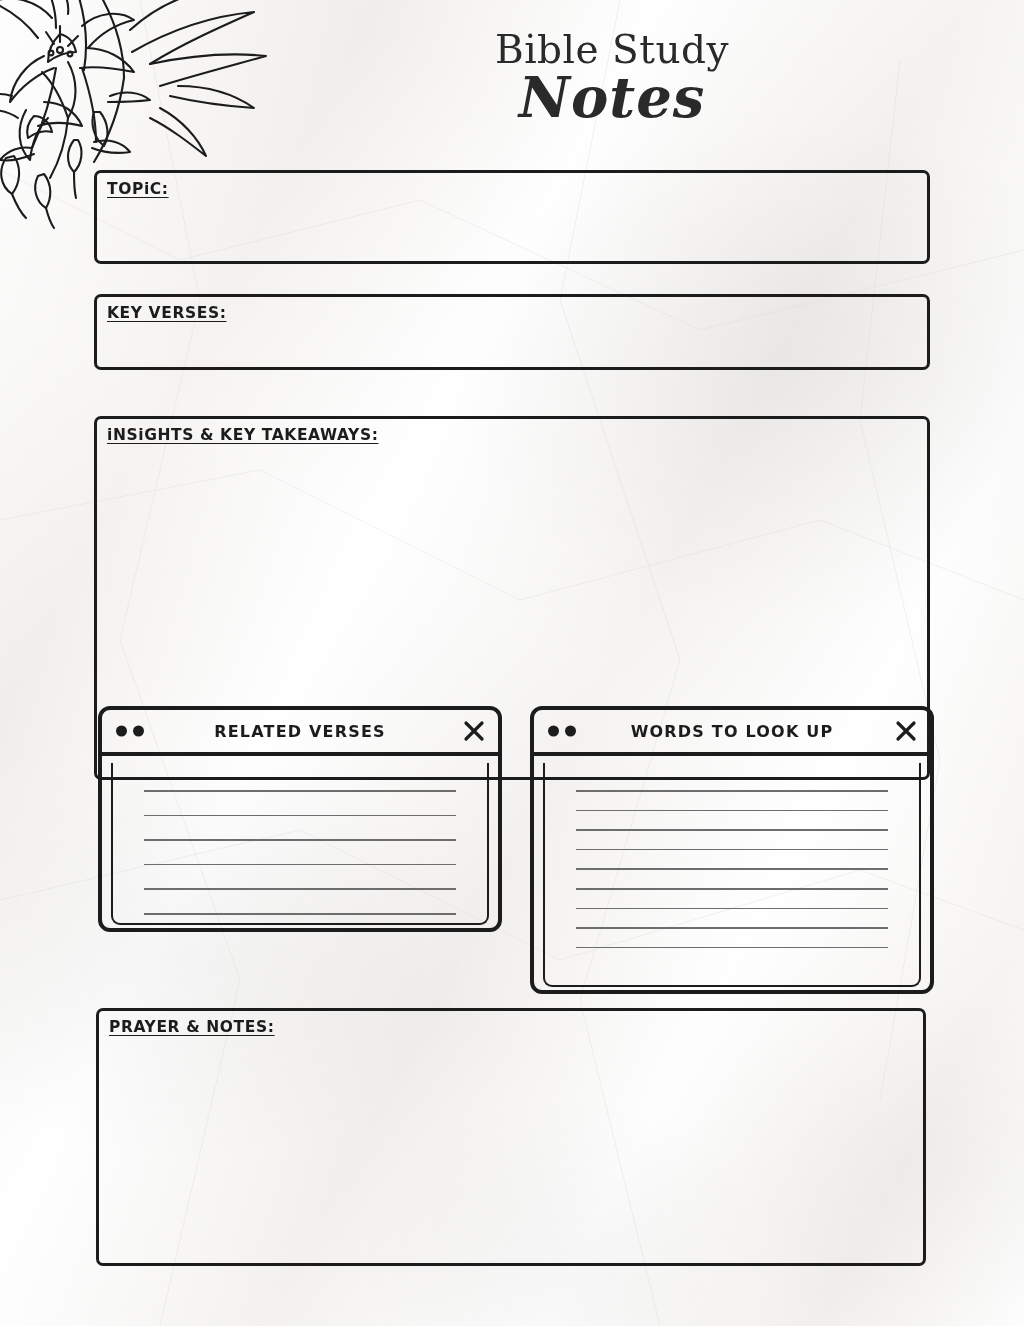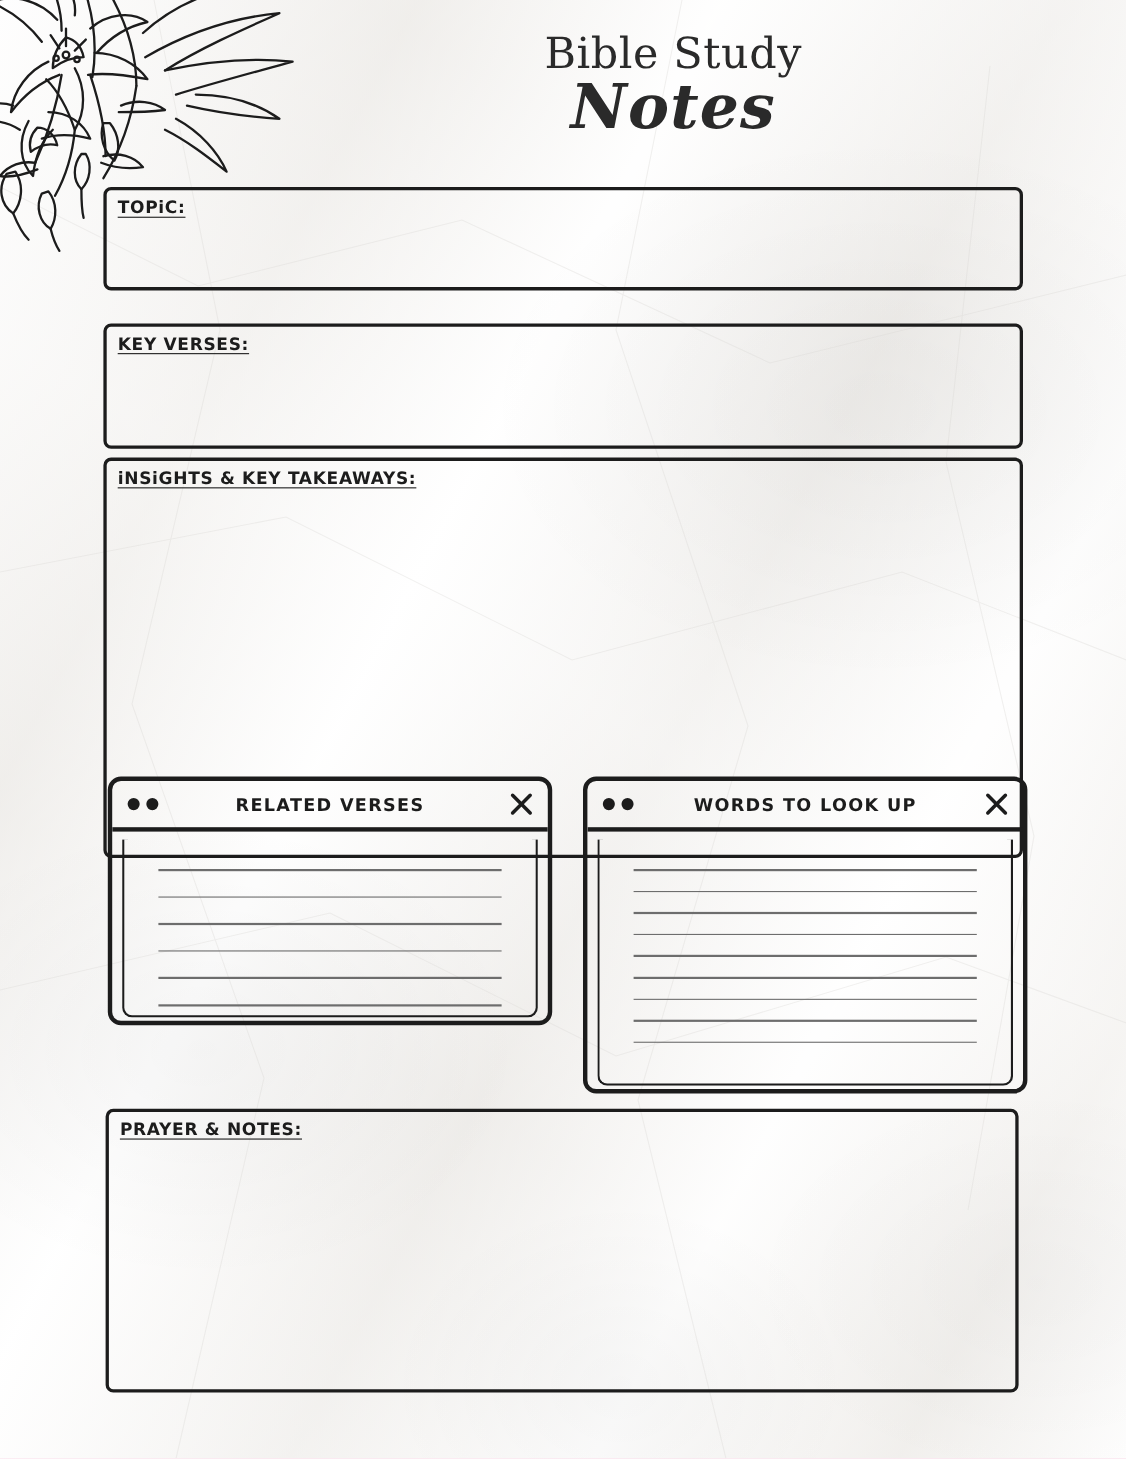--- a/index.html
+++ b/index.html
@@ -91,21 +91,21 @@
     font-family: "DejaVu Sans", sans-serif;
     font-weight: bold;
     font-size: 15.5px;
     letter-spacing: 0.6px;
     color: #1c1c1c;
     text-decoration: underline;
     text-underline-offset: 3px;
   }
 
   #box-topic   { left: 94px;  top: 170px;  width: 836px; height: 94px; }
-  #box-keyverses { left: 94px; top: 294px; width: 836px; height: 114px; }
+  #box-keyverses { left: 94px; top: 294px; width: 836px; height: 76px; }
   #box-insights { left: 94px; top: 392px; width: 836px; height: 364px; margin-top: 24px; }
   #box-prayer  { left: 96px;  top: 1008px; width: 830px; height: 258px; padding-left: 48px; }
 
   
   .window {
     position: absolute;
     border: 4px solid #1c1c1c;
     border-radius: 12px;
     box-sizing: border-box;
     overflow: hidden;

